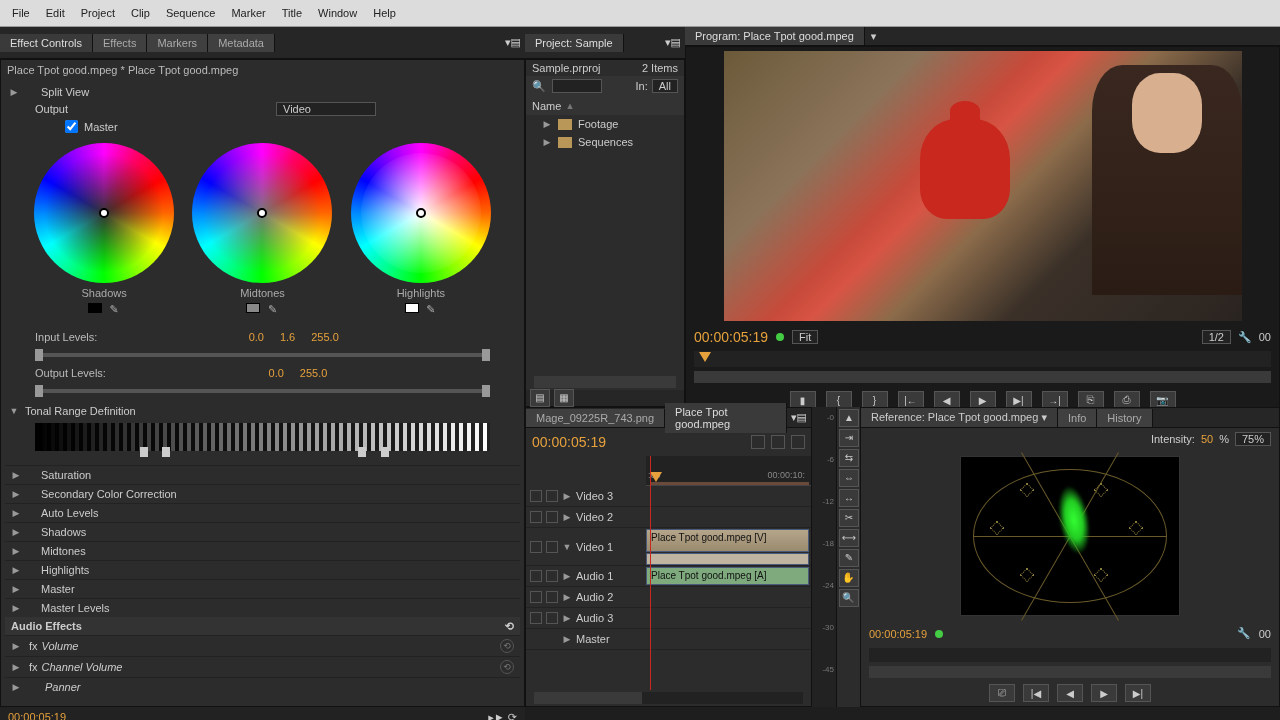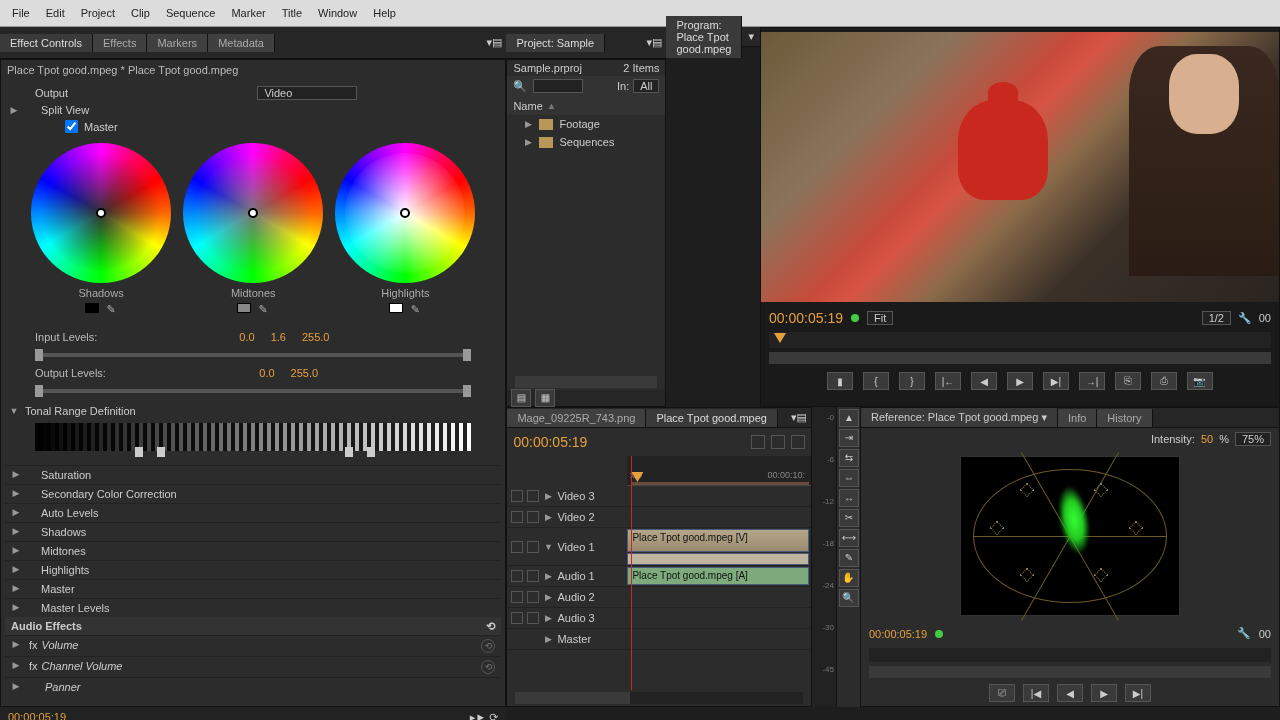--- a/index.html
+++ b/index.html
@@ -58,21 +58,21 @@
 .lvl-track .h0 { left:0; }
 .lvl-track .h2 { right:0; }
 
 
 .tonal { height:28px; margin:4px 30px;
   background: repeating-linear-gradient(90deg,#fff 0 4px,#222 4px 8px),
               linear-gradient(90deg,#000,#fff);
   background-blend-mode:multiply;
   position:relative; }
 .tonal .mark { position:absolute; bottom:-6px; width:8px; height:10px; background:#ccc; }
-.effectitem { padding:3px 6px; border-top:1px solid #222; display:flex; gap:4px; }
+.effectitem { padding:3px 6px; border-top:1px solid #222; display:flex; align-items:center; gap:4px; }
 .effectitem .reset { margin-left:auto; width:14px; height:14px; border:1px solid #555; border-radius:50%; font-size:9px; text-align:center; line-height:12px; color:#777; }
 .audiofx { background:#333; padding:3px 6px; font-weight:bold; }
 .italic { font-style:italic; }
 
 
 .tc-footer { height:20px; background:#222; display:flex; align-items:center; padding:0 8px; }
 .tc { color:#e6a13c; }
 
 
 .proj { background:#2c2c2c; border:1px solid #111; flex:1; display:flex; flex-direction:column; }
@@ -173,28 +173,28 @@
       <div class="tab">Effects</div>
       <div class="tab">Markers</div>
       <div class="tab">Metadata</div>
       <div class="right-icons">
           <span>▾▤</span>
         </div>
     </div>
     <div class="panel">
       <div class="breadcrumb">Place Tpot good.mpeg * Place Tpot good.mpeg</div>
       <div class="scrollable">
+        <div class="row">
+            <span class="arrow"></span>
+          <span style="padding-left:16px;">Split View</span>
+          </div>
         <div class="row" style="padding-left:30px;">
           <span>Output</span>
           <div class="select" style="width:100px;margin-left:auto;margin-right:140px;">Video</div>
         </div>
-        <div class="row">
-            <span class="arrow"></span>
-          <span style="padding-left:16px;">Split View</span>
-          </div>
         <div class="row" style="padding-left:60px;">
           <input type="checkbox" checked="" style="">
           <span>Master</span>
         </div>
 
         <div class="wheels">
           <div class="wheel-box">
             <div class="wheel shadows">
                 <div class="dot"></div>
               </div>
@@ -364,21 +364,21 @@
           <div class="scroller">
               <div class="thumb"></div>
             </div>
           <div style="height:16px;background:#262626;display:flex;align-items:center;padding:0 4px;gap:4px;">
             <span class="tool">▤</span>
             <span class="tool">▦</span>
           </div>
         </div>
       </div>
 
-      <div style="flex:1;display:flex;flex-direction:row;">
+      <div style="flex:1;display:flex;flex-direction:column;">
         <div class="prog-tab tabbar">
           <div class="tab active">Program: Place Tpot good.mpeg</div>
           <span style="padding:0 6px;">▾</span>
         </div>
         <div class="prog-body">
           <div class="preview">
             <div class="teapot"></div>
             <div class="man"></div>
           </div>
           <div class="prog-ctrl">

